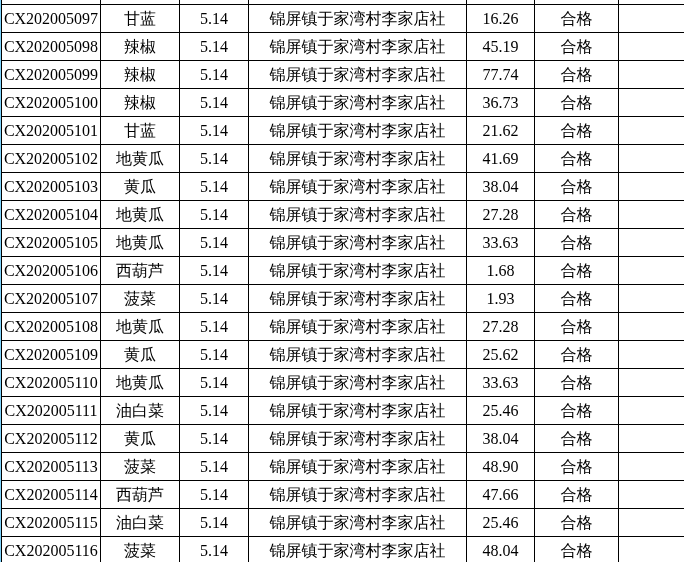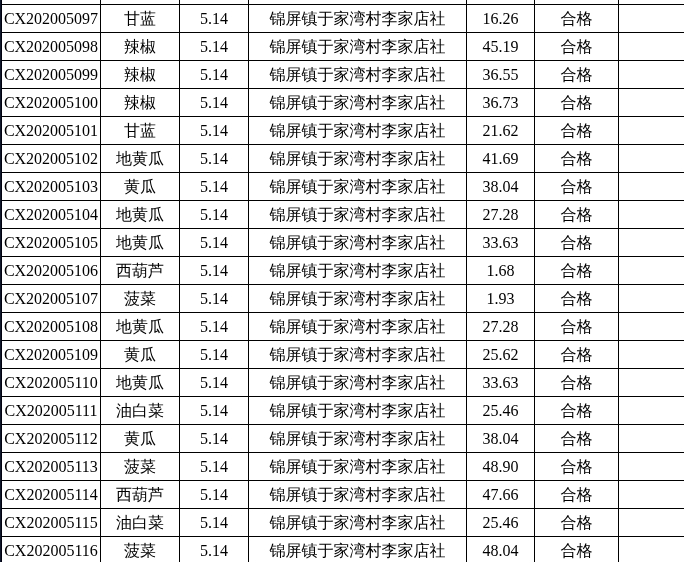--- a/index.html
+++ b/index.html
@@ -5,21 +5,21 @@
   html, body {
     margin: 0;
     padding: 0;
     background: #ffffff;
   }
   .viewport {
     width: 684px;
     height: 562px;
     overflow: hidden;
     position: relative;
-    background: #0f172a;
+    background: #7dd3fc;
   }
   table.grid {
     border-collapse: collapse;
     table-layout: fixed;
     position: absolute;
     top: -24px;
     left: 1px;
     width: 689px;
     background: #ffffff;
   }
@@ -85,21 +85,21 @@
     <td>锦屏镇于家湾村李家店社</td>
     <td>45.19</td>
     <td>合格</td>
     <td></td>
   </tr>
         <tr>
     <td>CX202005099</td>
     <td>辣椒</td>
     <td>5.14</td>
     <td>锦屏镇于家湾村李家店社</td>
-    <td>36.55</td>
+    <td>77.74</td>
     <td>合格</td>
     <td></td>
   </tr>
         <tr>
     <td>CX202005100</td>
     <td>辣椒</td>
     <td>5.14</td>
     <td>锦屏镇于家湾村李家店社</td>
     <td>36.73</td>
     <td>合格</td>

